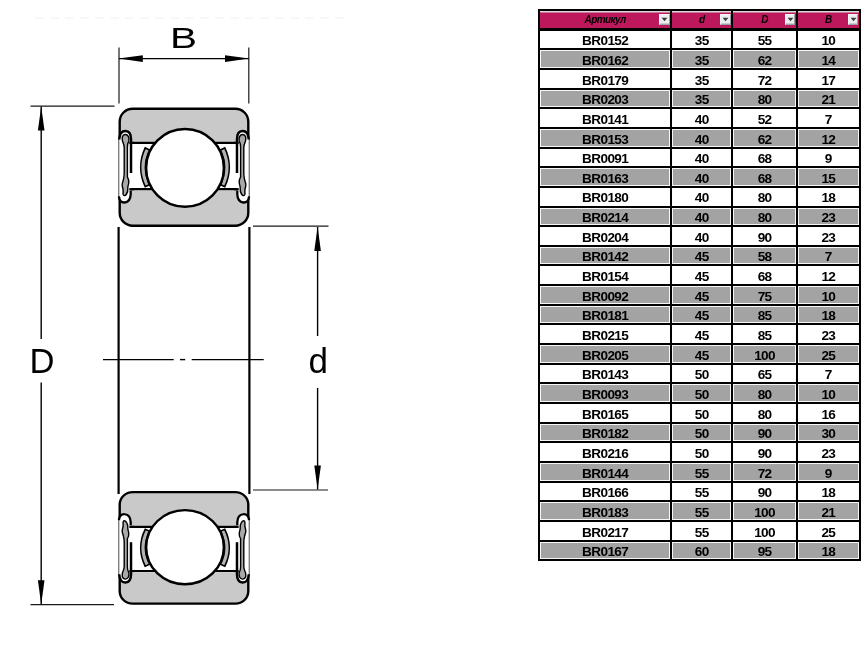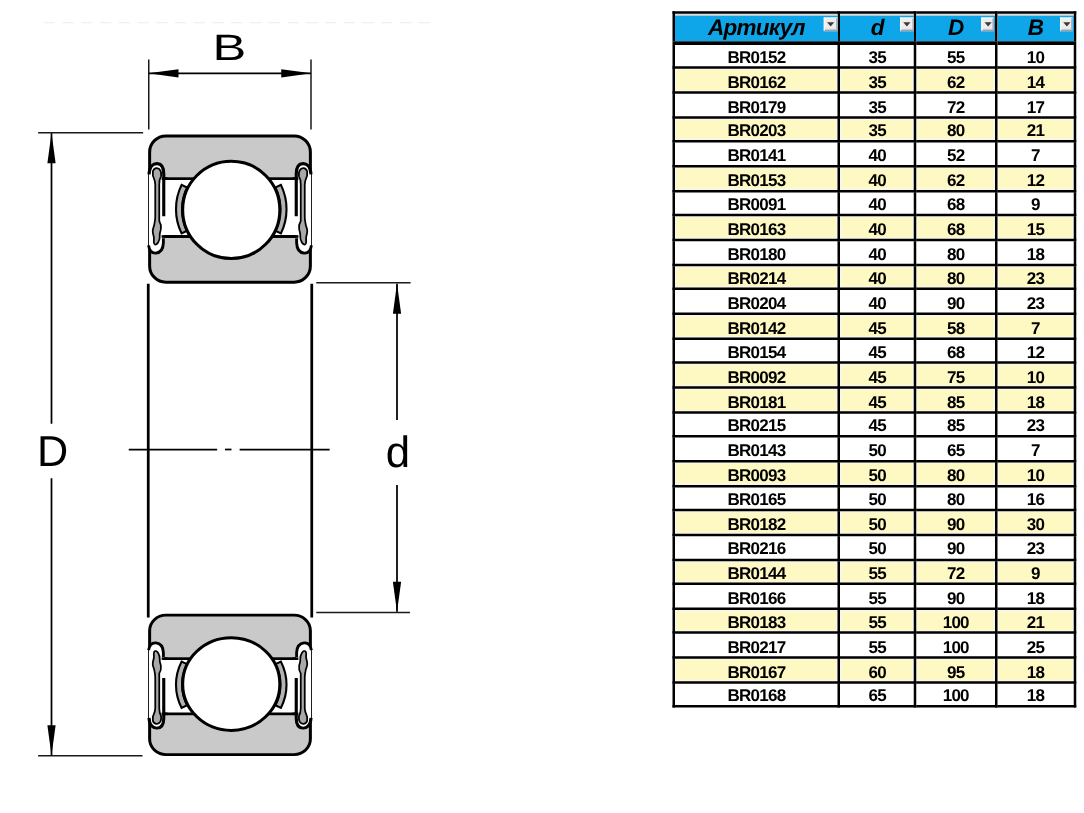--- a/index.html
+++ b/index.html
@@ -1,22 +1,22 @@
 <!DOCTYPE html>
 <html><head><meta charset="utf-8">
 <style>
 html,body{margin:0;padding:0;background:#fff;width:867px;height:650px;overflow:hidden}
 *{box-sizing:border-box}
 body{font-family:"Liberation Sans",sans-serif}
 #tbl{position:absolute;left:538px;top:8.5px;border-collapse:collapse;table-layout:fixed}
 #tbl td,#tbl th{border:2px solid #000;padding:0;text-align:center;vertical-align:middle;
  font-weight:bold;font-size:13.6px;letter-spacing:-0.6px;color:#000;height:19.67px;padding-top:2.6px;overflow:visible}
-#tbl th{background:#0ea5e9;box-shadow:inset 0 1.5px 0 #d9d9d9;font-style:italic;font-size:18px;position:relative;padding-top:1.3px;border-bottom-width:3px}
+#tbl th{background:#be185d;box-shadow:inset 0 1.5px 0 #d9d9d9;font-style:italic;font-size:10px;position:relative;padding-top:1.3px;border-bottom-width:3px}
 #tbl td{background:#fff}
-#tbl tr.alt td{background:#fef9c3;box-shadow:inset 0 0 0 1px #f6f6f6}
+#tbl tr.alt td{background:#a3a3a3;box-shadow:inset 0 0 0 1px #f6f6f6}
 .btn{position:absolute;right:0.5px;top:3.5px;width:10.5px;height:11px;background:#ededed;
  border:1px solid #9aa0a8;border-top-color:#f8f8f8;border-left-color:#f8f8f8;
  box-shadow:inset 0 -1px 0 #c6ccd4;display:block}
 .btn svg{position:absolute;left:-1px;top:-1px}
 </style></head>
 <body>
 <svg id="diag" width="867" height="650" viewBox="0 0 867 650" style="position:absolute;left:0;top:0">
  <line x1="35" y1="18" x2="345" y2="18" stroke="#f0f0f0" stroke-width="1" stroke-dasharray="9 6"></line>
  <defs>
   <g id="blk">
@@ -205,20 +205,26 @@
         <td>45</td>
         <td>85</td>
         <td>18</td>
       </tr>
 <tr>
         <td>BR0215</td>
         <td>45</td>
         <td>85</td>
         <td>23</td>
       </tr>
+<tr class="alt">
+        <td>BR0205</td>
+        <td>45</td>
+        <td>100</td>
+        <td>25</td>
+      </tr>
 <tr>
         <td>BR0143</td>
         <td>50</td>
         <td>65</td>
         <td>7</td>
       </tr>
 <tr class="alt">
         <td>BR0093</td>
         <td>50</td>
         <td>80</td>
@@ -265,19 +271,13 @@
         <td>55</td>
         <td>100</td>
         <td>25</td>
       </tr>
 <tr class="alt">
         <td>BR0167</td>
         <td>60</td>
         <td>95</td>
         <td>18</td>
       </tr>
-<tr>
-        <td>BR0168</td>
-        <td>65</td>
-        <td>100</td>
-        <td>18</td>
-      </tr>
 </tbody>
   </table>
 </body></html>

